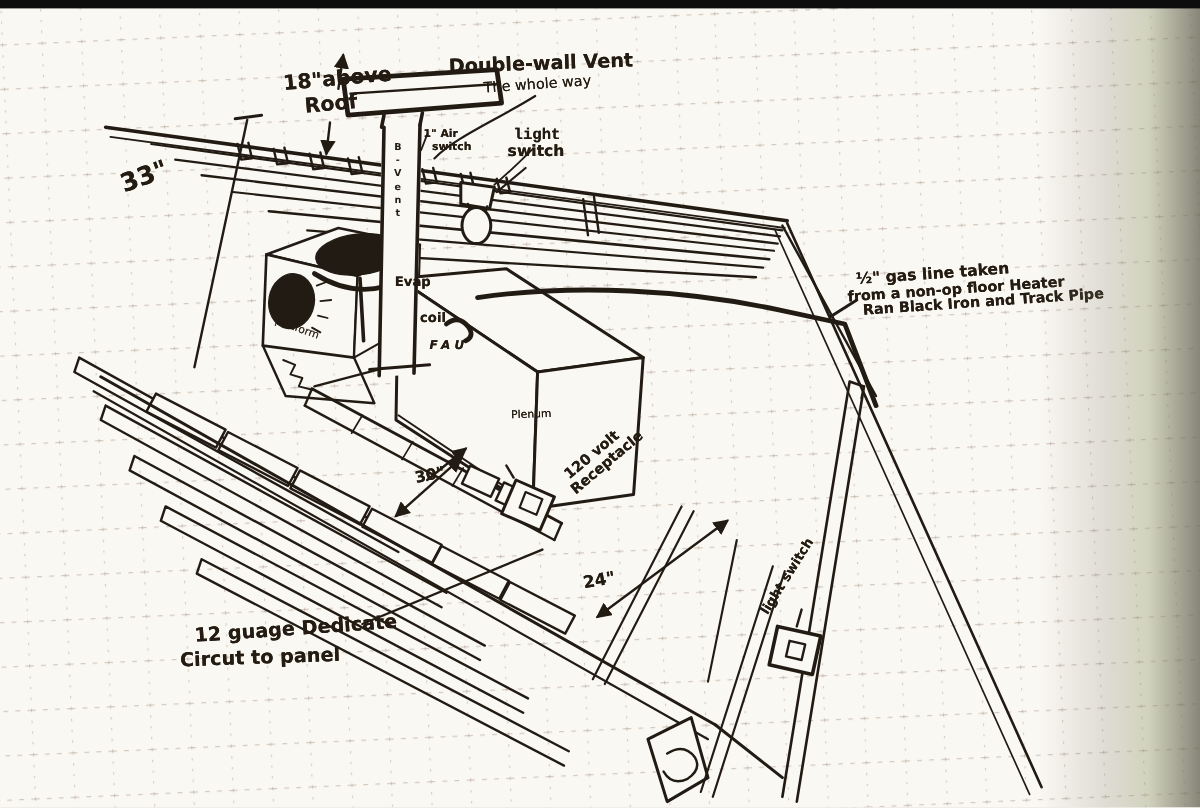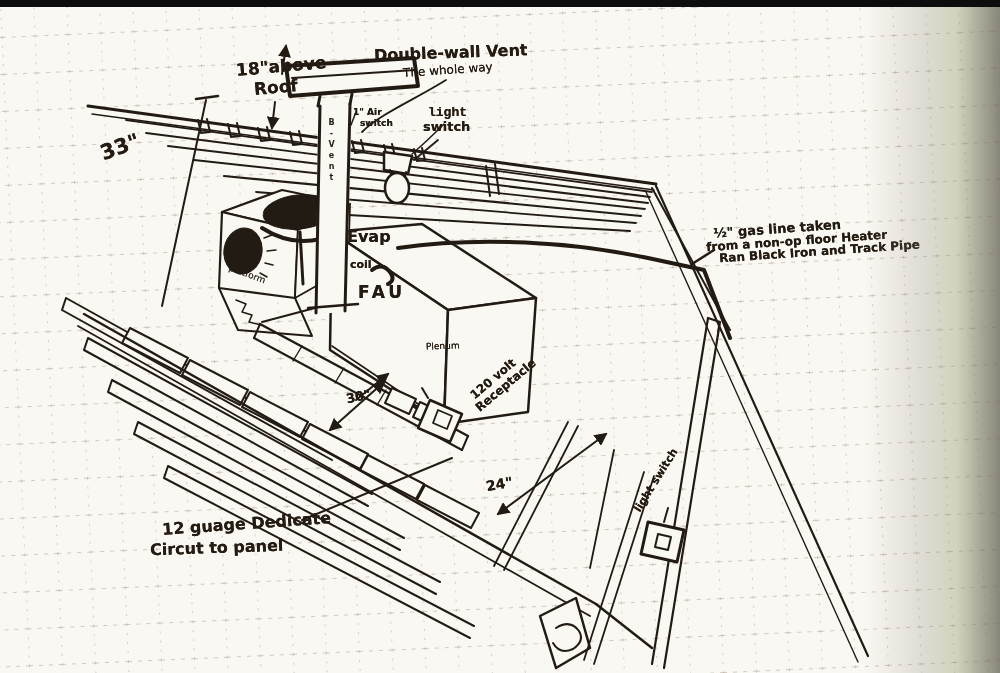--- a/index.html
+++ b/index.html
@@ -193,24 +193,24 @@
   <div class="lbl" style="left:403px;top:64px;font-size:12px;transform:rotate(-4deg);font-weight:400;">The whole way</div>
 
   <div class="lbl" style="left:428px;top:106px;font-size:13px;font-family:Liberation Mono, monospace;">light</div>
   <div class="lbl" style="left:423px;top:120px;font-size:13px;">switch</div>
 
   <div class="lbl" style="left:353px;top:108px;font-size:9px;">1" Air</div>
   <div class="lbl" style="left:360px;top:119px;font-size:9px;">switch</div>
 
   <div class="lbl" style="left:100px;top:136px;font-size:21px;transform:rotate(-20deg);">33"</div>
 
-  <div class="lbl" style="left:347px;top:229px;font-size:16px;">Evap</div>
+  <div class="lbl" style="left:329px;top:229px;font-size:11px;">Evap</div>
   <div class="lbl" style="left:350px;top:259px;font-size:11px;">coil</div>
 
-  <div class="lbl" style="left:358px;top:284px;font-size:17px;letter-spacing:4px;">FAU</div>
+  <div class="lbl" style="left:358px;top:284px;font-size:10px;letter-spacing:4px;font-style:italic;">FAU</div>
 
   <div class="lbl" style="left:426px;top:342px;font-size:9px;transform:rotate(-2deg);font-weight:400;">Plenum</div>
 
   <div class="lbl" style="left:228px;top:270px;font-size:9px;transform:rotate(20deg);font-weight:400;opacity:.9;">platform</div>
 
   <div style="position:absolute;left:700px;top:220px;transform:rotate(-4deg);">
     <div class="lbl" style="position:static;margin-left:14px;font-size:13px;">½" gas line taken</div>
     <div class="lbl" style="position:static;margin-left:6px;font-size:12px;">from a non-op floor Heater</div>
     <div class="lbl" style="position:static;margin-left:18px;font-size:12px;">Ran Black Iron and Track Pipe</div>
   </div>

